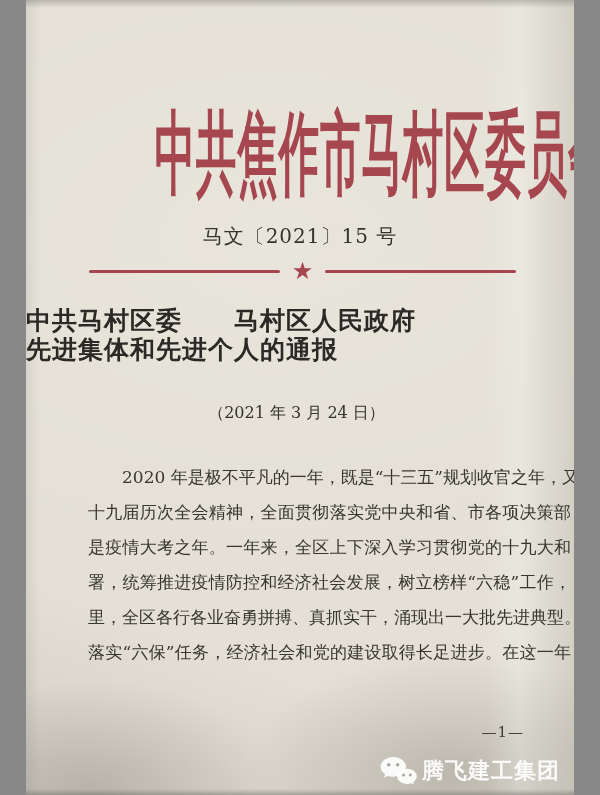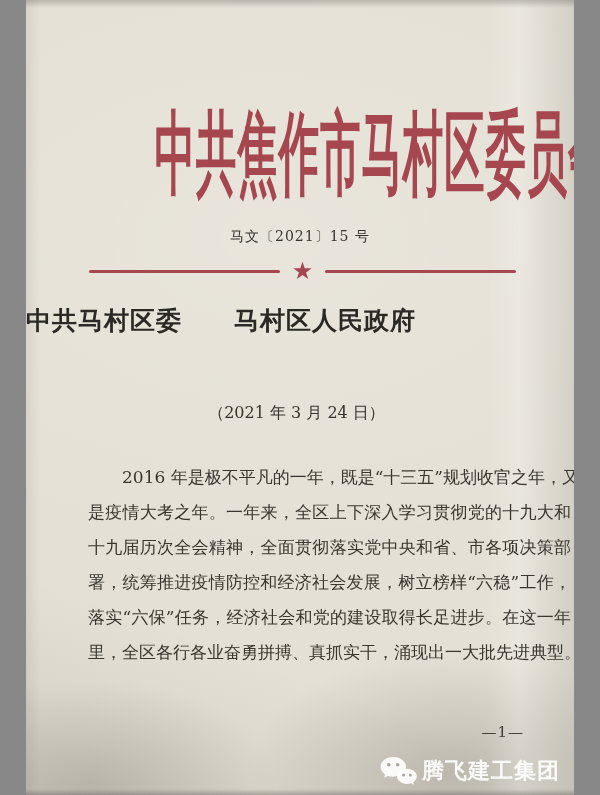--- a/index.html
+++ b/index.html
@@ -32,21 +32,21 @@
     font-weight:bold;
     font-size:76px;line-height:84px;
     letter-spacing:2px;
     white-space:nowrap;
     transform:scale(0.53,1.2);
     transform-origin:50% 50%;
   }
   .doc-number{
     position:absolute;left:0;right:0;top:225px;
     text-align:center;
-    font-size:14px;line-height:22px;
+    font-size:20px;line-height:22px;
     color:var(--ink,#35332e);
     letter-spacing:1px;
   }
   .divider{
     position:absolute;left:63px;right:58px;top:261px;height:21px;
     display:flex;align-items:center;
   }
   .divider .rule{
     flex:1;height:3px;
     background:var(--header-red,#a6464f);
@@ -112,31 +112,32 @@
   <div class="doc-number">马文〔2021〕15 号</div>
 
   <div class="divider">
     <span class="rule"></span>
     <span class="star">★</span>
     <span class="rule"></span>
   </div>
 
   <div class="doc-title">
     <div>中共马村区委　　马村区人民政府</div>
+    <div>先进集体和先进个人的通报</div>
   </div>
 
   <div class="doc-date">（2021 年 3 月 24 日）</div>
 
   <div class="body-text">
-    <div class="line indent">2016 年是极不平凡的一年，既是“十三五”规划收官之年，又</div>
+    <div class="line indent">2020 年是极不平凡的一年，既是“十三五”规划收官之年，又</div>
+    <div class="line">十九届历次全会精神，全面贯彻落实党中央和省、市各项决策部</div>
     <div class="line">是疫情大考之年。一年来，全区上下深入学习贯彻党的十九大和</div>
-    <div class="line">十九届历次全会精神，全面贯彻落实党中央和省、市各项决策部</div>
     <div class="line">署，统筹推进疫情防控和经济社会发展，树立榜样“六稳”工作，</div>
+    <div class="line">里，全区各行各业奋勇拼搏、真抓实干，涌现出一大批先进典型。</div>
     <div class="line">落实“六保”任务，经济社会和党的建设取得长足进步。在这一年</div>
-    <div class="line">里，全区各行各业奋勇拼搏、真抓实干，涌现出一大批先进典型。</div>
   </div>
 
   <div class="page-number">—1—</div>
 
   <div class="watermark">
     <svg class="wm-icon" width="38" height="32" viewBox="0 0 40 34" aria-hidden="true">
       <g fill="rgba(255,255,255,0.92)">
         <path d="M15 2 C7.3 2 1.5 6.8 1.5 12.6 c0 3.3 1.9 6.2 4.8 8.1 l-1.2 3.6 4.1-2.1 c1.8 0.5 3.7 0.8 5.8 0.8 7.7 0 13.5-4.8 13.5-10.4 C28.5 6.8 22.7 2 15 2 Z"></path>
         <path d="M29.5 14.5 c-5.9 0-10.5 3.7-10.5 8.1 0 4.4 4.6 8.1 10.5 8.1 1.5 0 3-0.2 4.3-0.6 l3.2 1.6 -0.9-2.8 c2.3-1.5 3.9-3.8 3.9-6.3 0-4.4-4.6-8.1-10.5-8.1 Z"></path>
       </g>

